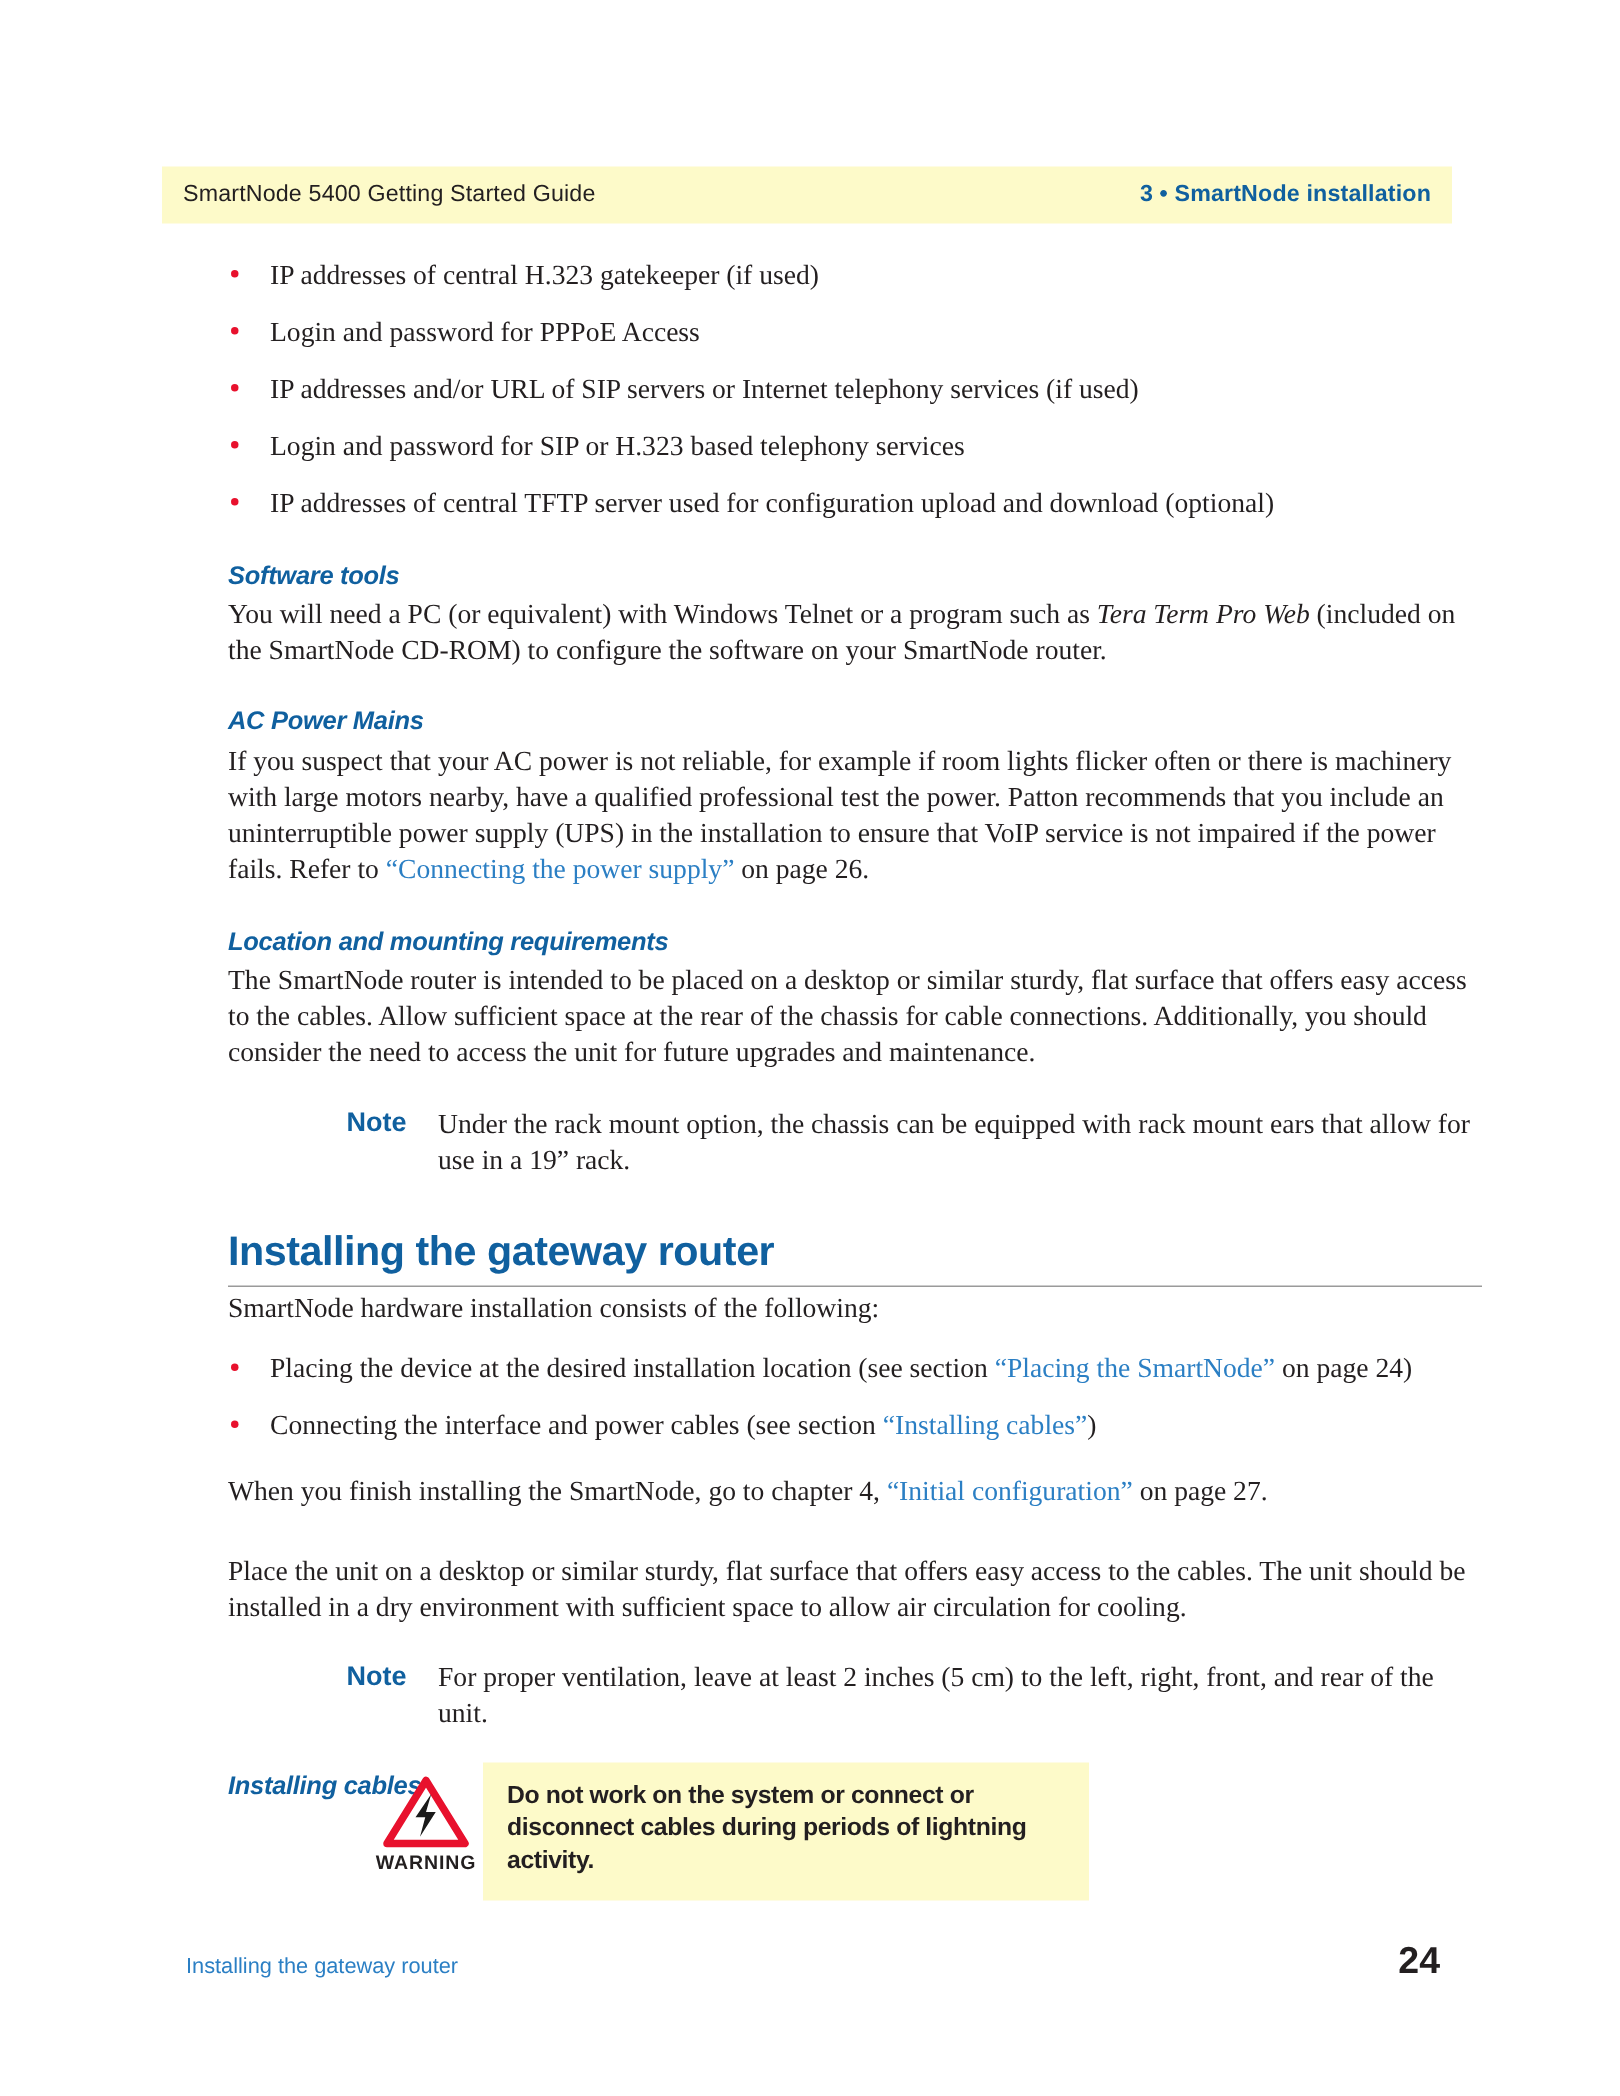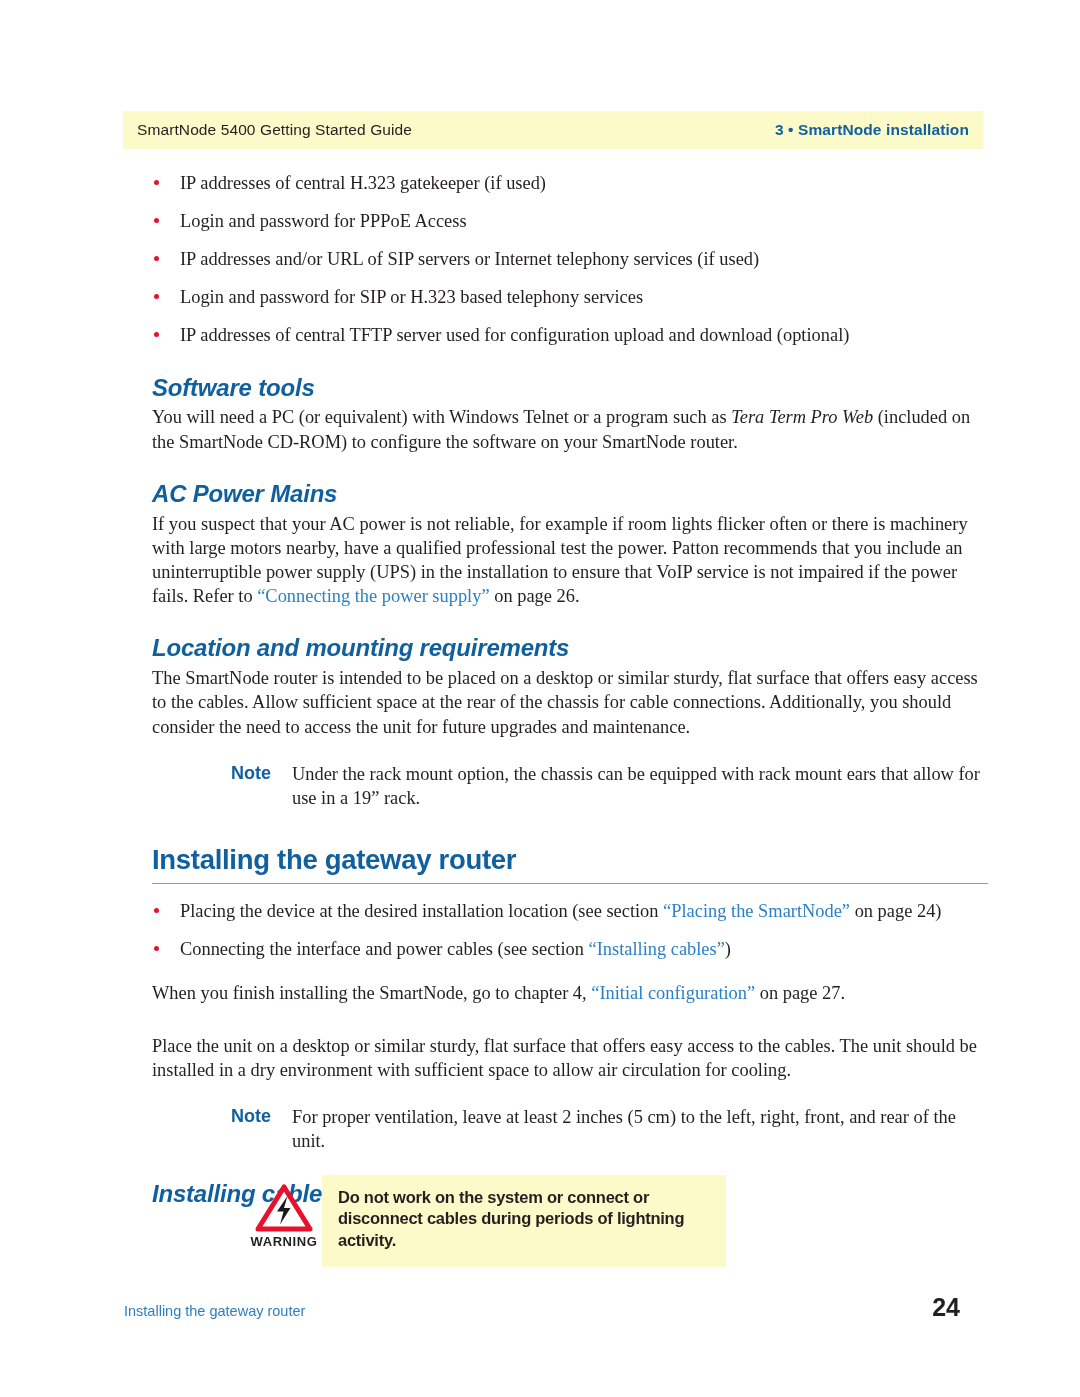--- a/index.html
+++ b/index.html
@@ -28,21 +28,20 @@
     left: 108px;
     top: 111px;
     width: 860px;
     height: 38px;
     background: #fdfac9;
     display: flex;
     align-items: center;
     justify-content: space-between;
     box-sizing: border-box;
     padding: 0 14px 0 14px;
-    margin-left: 15px;
   }
   .header-left {
     font-family: "Liberation Sans", sans-serif;
     font-size: 15.5px;
     color: #231f20;
     letter-spacing: 0.1px;
     white-space: nowrap;
   }
   .header-right {
     font-family: "Liberation Sans", sans-serif;
@@ -85,21 +84,21 @@
     height: 5px;
     background: #e8112d;
     border-radius: 50%;
   }
 
   
   .h-sub {
     font-family: "Liberation Sans", sans-serif;
     font-style: italic;
     font-weight: bold;
-    font-size: 24px;
+    font-size: 17px;
     color: #10609f;
     letter-spacing: -0.2px;
     margin: 0;
     line-height: 1.2;
   }
   .h-main {
     font-family: "Liberation Sans", sans-serif;
     font-weight: bold;
     font-size: 27.5px;
     color: #10609f;
@@ -271,20 +270,21 @@
 
     <div class="note">
       <span class="note-label">Note</span>
       <span class="note-body">Under the rack mount option, the chassis can be equipped with rack mount ears that allow for use in a 19” rack.</span>
     </div>
 
     <div class="gap-sec-lg"></div>
 
     <h2 class="h-main">Installing the gateway router</h2>
     <hr class="h-main-rule">
+    <p class="para tight">SmartNode hardware installation consists of the following:</p>
 
     <div class="gap-sm"></div>
 
     <ul class="bullet-list">
       <li class="bullet-item">
         <span class="bullet-dot"></span>
         <span>Placing the device at the desired installation location (see section </span><a class="xref">“Placing the SmartNode”</a><span> on page 24)</span>
       </li>
       <li class="bullet-item">
         <span class="bullet-dot"></span>

